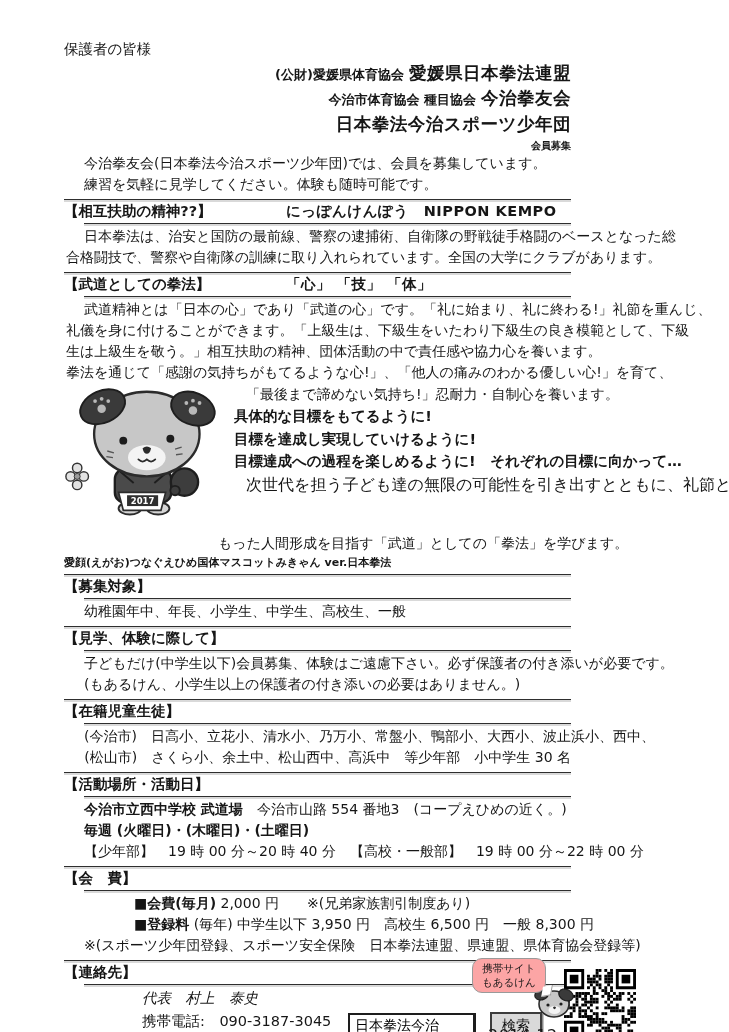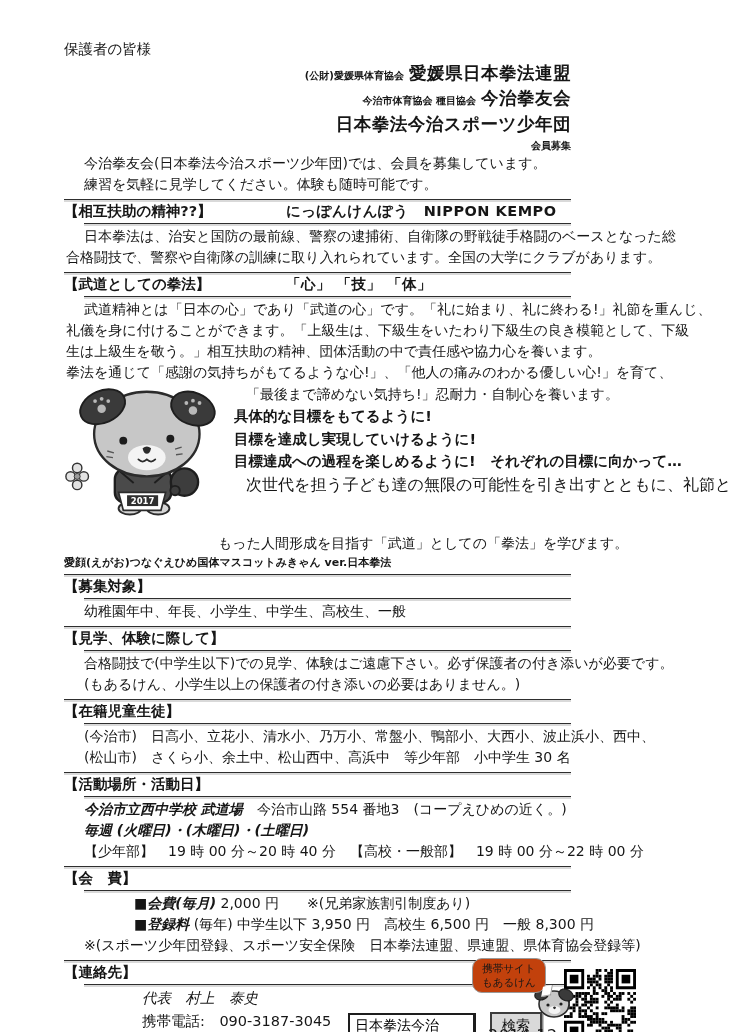--- a/index.html
+++ b/index.html
@@ -4,60 +4,60 @@
 <style>
   html,body{margin:0;padding:0;background:#ffffff;}
   body{width:729px;height:1032px;overflow:hidden;color:#161616;
        font-family:"DejaVu Sans","Liberation Sans",sans-serif;}
   .page{position:relative;box-sizing:border-box;width:631px;height:1032px;
         padding:40px 60px 0 64px;}
   
   .audience{font-size:14.5px;}
   .orgblock{text-align:right;margin-top:2px;line-height:1.45;}
   .org-line{white-space:nowrap;}
-  .org-small{font-size:10px;font-weight:bold;}
+  .org-small{font-size:13px;font-weight:bold;}
   .org-large{font-size:17.5px;font-weight:bold;letter-spacing:.5px;}
   .doc-title{text-align:right;font-weight:bold;font-size:10px;margin-top:2px;}
   .intro .bl{line-height:1.5;}
   
   .rule{height:1px;background:#2e2e2e;box-shadow:0 1.5px 0 #b3b3b3;margin-top:4px;}
   .subrule{height:1px;background:#2e2e2e;box-shadow:0 1.5px 0 #b3b3b3;margin:1px 0 2px 20px;}
   .subrule.short{width:505px;}
   
   .sec-title{display:flex;font-weight:bold;font-size:14.5px;padding:2px 0 1px;}
   .sec-title .t{width:222px;flex:none;}
   .sec-title .sub{flex:none;letter-spacing:.5px;}
   .bl{font-size:14px;line-height:1.5;padding-left:20px;white-space:nowrap;}
   .bl.noind{padding-left:2px;}
   .bl.deep{padding-left:70px;}
-  .b{font-weight:bold;font-style:italic;}
+  .b{font-weight:bold;}
   
   .mascot-row{display:flex;margin-top:1px;}
   .mascot-art{flex:none;width:166px;}
   .goalcol{flex:1;min-width:0;}
   .goalcol .g0{font-size:14px;line-height:1.5;padding-left:16px;white-space:nowrap;}
   .goalcol .gb{font-size:14.5px;font-weight:bold;line-height:1.55;padding-left:4px;white-space:nowrap;}
   .goalcol .gc1{font-size:16px;line-height:1.5;padding-left:16px;white-space:nowrap;}
   .goalcol .gc2{font-size:14px;line-height:1.5;padding-left:0;margin-left:-12px;white-space:nowrap;margin-top:36px;}
   .caption{font-size:11px;font-weight:bold;margin-top:1px;}
   
-  .split{display:flex;justify-content:flex-start;}
+  .split{display:flex;justify-content:flex-end;}
   
   .contact{position:relative;}
   .contact .rows{min-height:96px;}
   .contact .row1{padding-left:78px;font-size:14.5px;margin-top:4px;white-space:nowrap;font-style:italic;}
   .contact .row2{padding-left:78px;font-size:14.5px;margin-top:4px;white-space:nowrap;}
   .searchbox{position:absolute;left:284px;top:52px;display:flex;align-items:center;}
   .searchbox input{box-sizing:border-box;width:128px;height:27px;border:2px solid #1d1d1d;
        border-right-width:3px;font-size:14px;padding:1px 5px;
        font-family:"DejaVu Sans","Liberation Sans",sans-serif;background:#fff;}
   .searchbox button{margin-left:14px;height:29px;min-width:52px;background:#d9d9d9;
        border:2px solid #3c3c3c;box-shadow:1.5px 1.5px 0 #8a8a8a;font-size:14px;
        font-family:"DejaVu Sans","Liberation Sans",sans-serif;color:#111;padding:2px 8px;cursor:pointer;}
-  .bubble{position:absolute;left:408px;top:-2px;background:#c2410c;border:1.5px solid #9a9a9a;
+  .bubble{position:absolute;left:408px;top:-2px;background:#fca5a5;border:1.5px solid #9a9a9a;
        border-radius:10px;padding:2px 9px 3px;font-size:10.5px;line-height:1.35;text-align:center;
        white-space:nowrap;z-index:3;}
   .bubble:after{content:"";position:absolute;right:-7px;bottom:-4px;width:9px;height:9px;
        background:#fff;border-right:1.5px solid #9a9a9a;border-bottom:1.5px solid #9a9a9a;
        transform:rotate(-10deg) skew(-20deg);}
   .mini-mascot{position:absolute;left:470px;top:20px;z-index:2;}
   .stamp-date{position:absolute;left:424px;top:66px;font-size:16px;letter-spacing:.5px;}
   .qr{position:absolute;left:500px;top:9px;}
 </style>
 </head>
@@ -174,21 +174,21 @@
     <span>【募集対象】</span>
   </div>
   <div class="subrule"></div>
   <div class="bl">幼稚園年中、年長、小学生、中学生、高校生、一般</div>
 
   <div class="rule"></div>
   <div class="sec-title">
     <span>【見学、体験に際して】</span>
   </div>
   <div class="subrule"></div>
-  <div class="bl">合格闘技で(中学生以下)での見学、体験はご遠慮下さい。必ず保護者の付き添いが必要です。</div>
+  <div class="bl">子どもだけ(中学生以下)会員募集、体験はご遠慮下さい。必ず保護者の付き添いが必要です。</div>
   <div class="bl">(もあるけん、小学生以上の保護者の付き添いの必要はありません。)</div>
 
   <div class="rule"></div>
   <div class="sec-title">
     <span>【在籍児童生徒】</span>
   </div>
   <div class="subrule"></div>
   <div class="bl">(今治市)　日高小、立花小、清水小、乃万小、常盤小、鴨部小、大西小、波止浜小、西中、</div>
   <div class="bl split">
     <span>(松山市)　さくら小、余土中、松山西中、高浜中　等</span>

